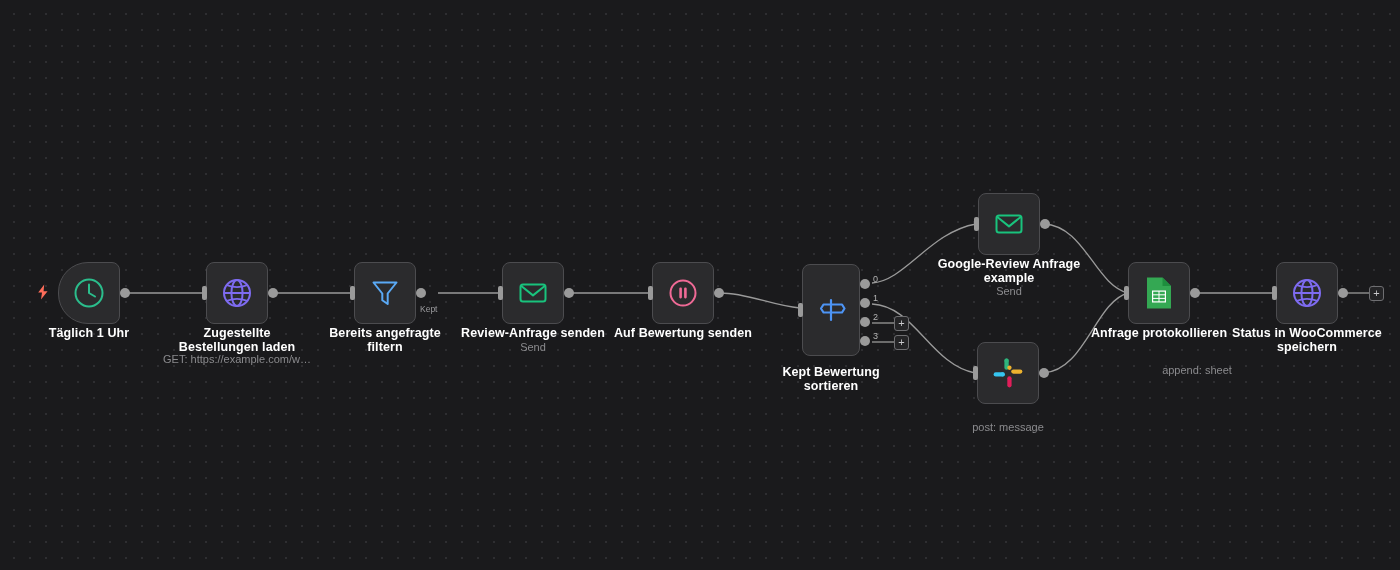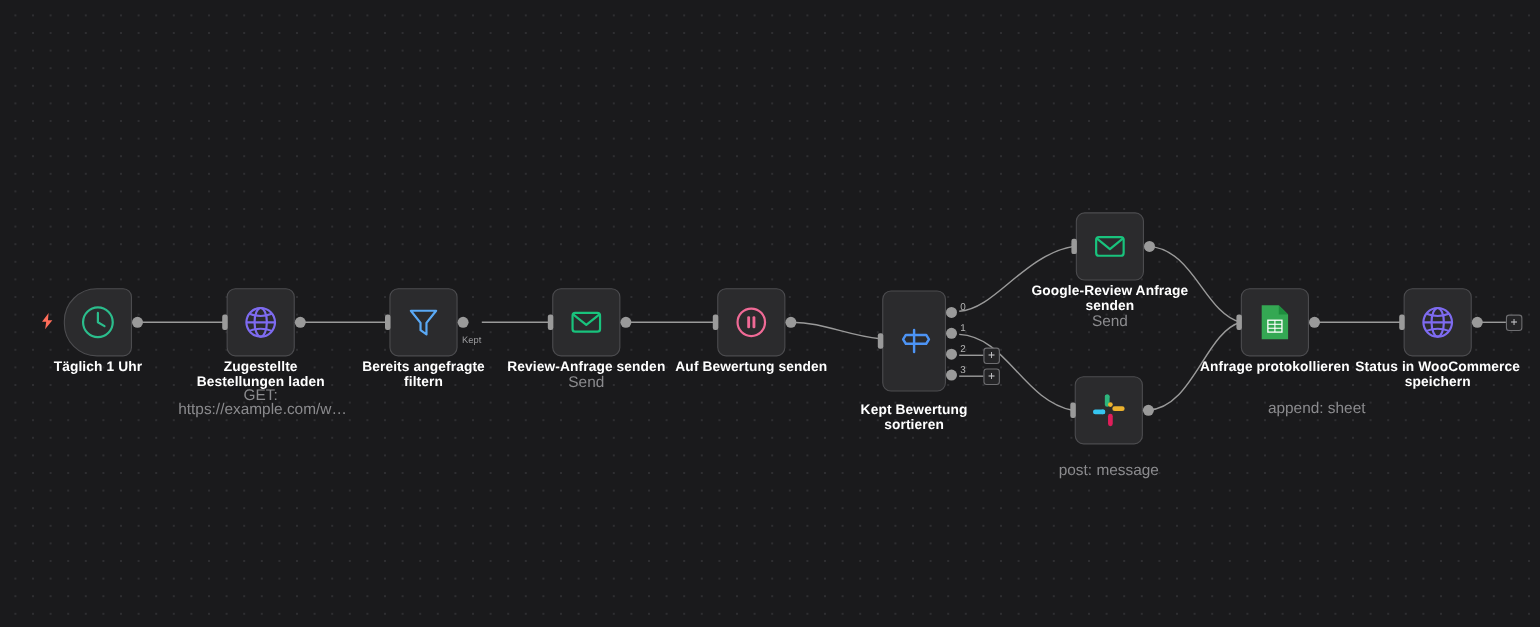--- a/index.html
+++ b/index.html
@@ -100,21 +100,21 @@
     color: #ffffff;
     font-size: 12.5px;
     font-weight: 600;
     line-height: 14px;
     letter-spacing: 0.1px;
   }
   .node-sublabel {
     position: absolute;
     text-align: center;
     color: #8b8b8e;
-    font-size: 14px;
+    font-size: 11px;
     font-weight: 400;
     line-height: 12px;
   }
   .edge-label {
     position: absolute;
     color: #9b9b9e;
     font-size: 8.5px;
     line-height: 10px;
   }
 
@@ -283,21 +283,21 @@
   <div class="node" style="left:978px; top:193px;">
     <span class="port-in"></span>
     <span>
       <svg class="icon" width="32" height="32" viewBox="0 0 32 32">
         <rect x="3.5" y="7.5" width="25" height="17" rx="2.5" fill="none" stroke="#19c37d" stroke-width="2"></rect>
         <path d="M4.6 9.2 L16 18.4 L27.4 9.2" fill="none" stroke="#19c37d" stroke-width="2" stroke-linecap="round" stroke-linejoin="round"></path>
       </svg>
     </span>
     <span class="port-out"></span>
   </div>
-  <div class="node-label" style="left:934px; top:257px; width:150px;">Google-Review Anfrage senden</div>
+  <div class="node-label" style="left:934px; top:257px; width:150px;">Google-Review Anfrage example</div>
   <div class="node-sublabel" style="left:934px; top:285px; width:150px;">Send</div>
 
   <div class="node" style="left:977px; top:342px;">
     <span class="port-in"></span>
     <span>
       <svg class="icon" width="32" height="32" viewBox="0 0 32 32">
 
         <rect x="12.4" y="1.6" width="4.3" height="11.2" rx="2.15" fill="#2eb67d"></rect>
         <rect x="12.4" y="1.6" width="4.3" height="4.3" rx="2.15" fill="#2eb67d"></rect>
 

